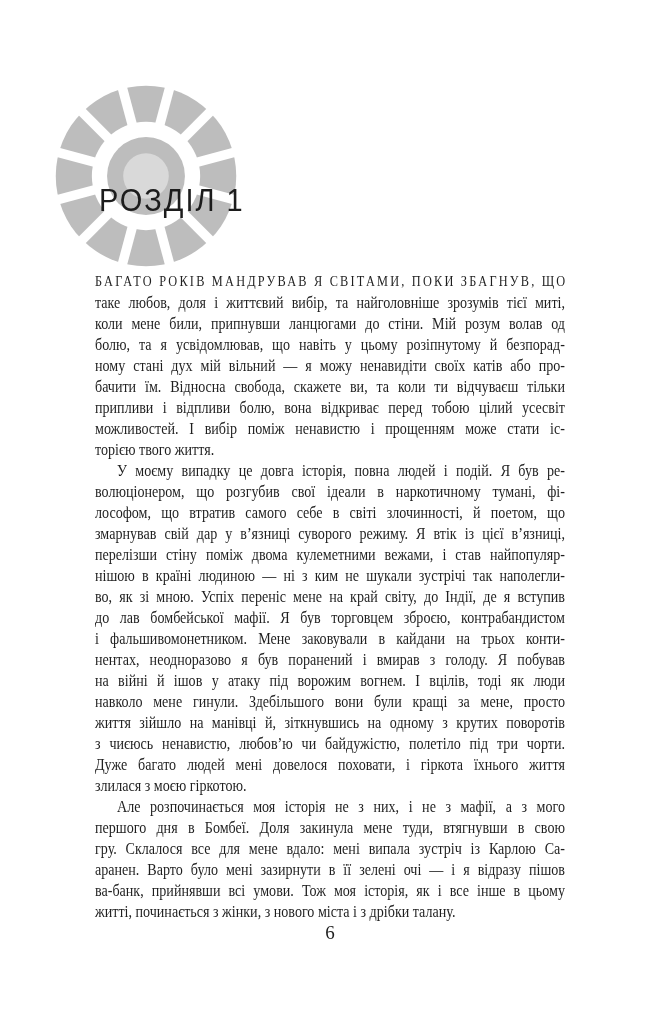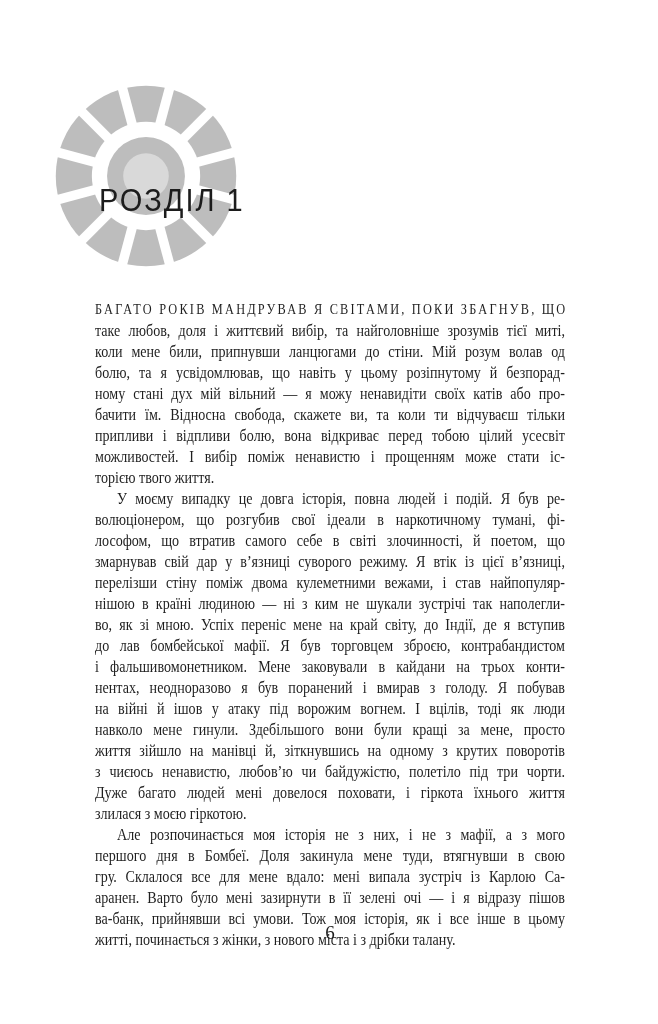--- a/index.html
+++ b/index.html
@@ -39,21 +39,20 @@
     transform: scaleY(1.05);
     transform-origin: 0 0;
   }
 
   
   .textblock {
     position: absolute;
     left: 95px;
     top: 271px;
     width: 470px;
-    margin-top: 28px;
   }
   .textinner {
     width: 534px;
     transform: scaleX(0.8801);
     transform-origin: 0 0;
   }
   .line {
     line-height: 21px;
     font-size: 16px;
     color: #1f1f1f;

